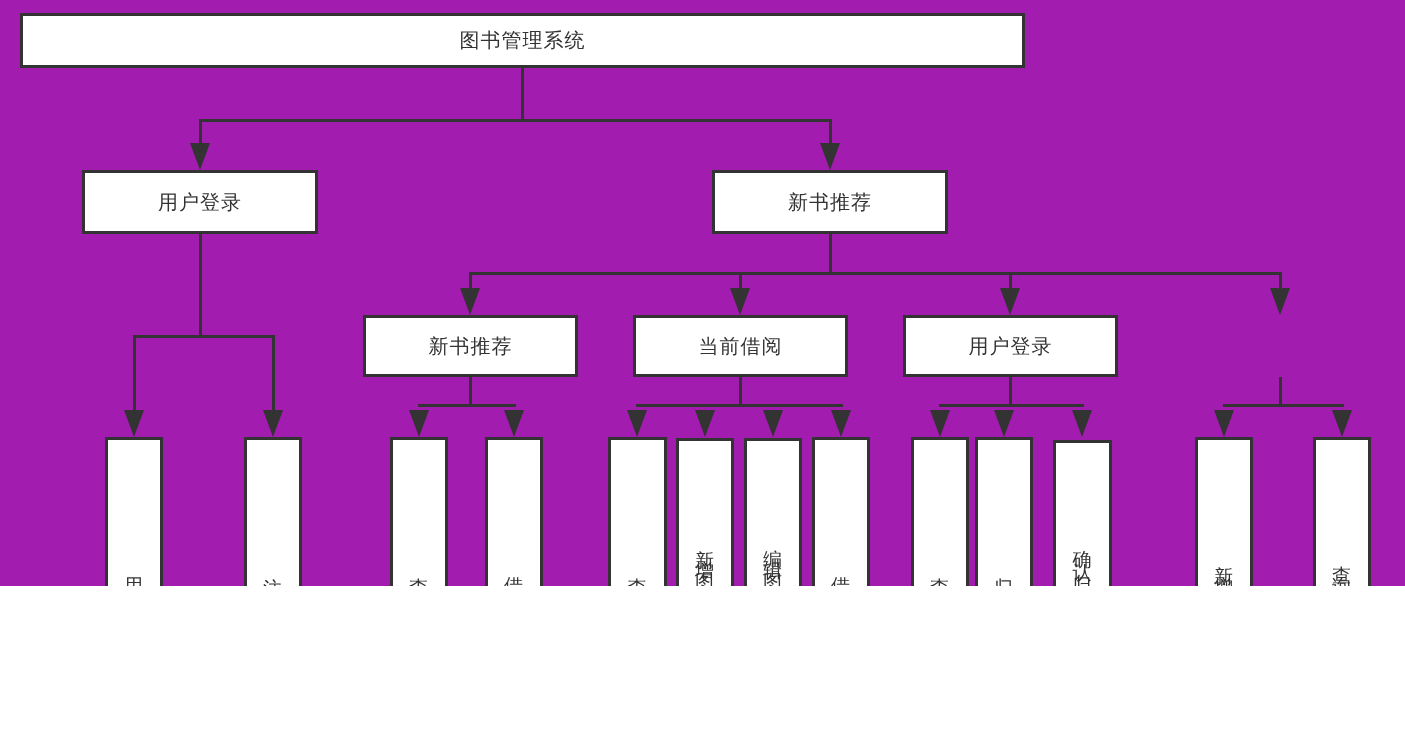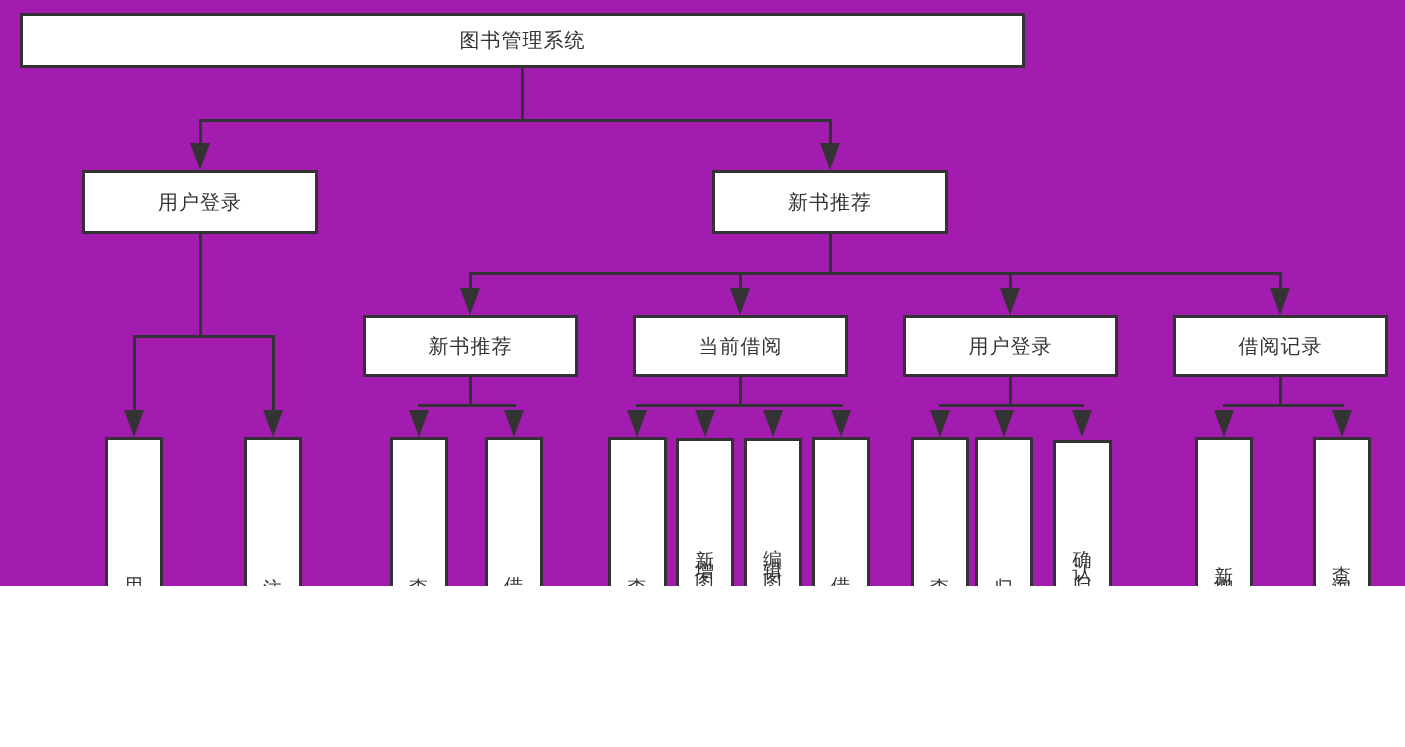--- a/index.html
+++ b/index.html
@@ -60,21 +60,20 @@
   <div class="vline" style="left:739px;top:272px;height:20px;"></div>
   <div class="arrowhead" style="left:730px;top:288px;"></div>
   <div class="vline" style="left:1009px;top:272px;height:20px;"></div>
   <div class="arrowhead" style="left:1000px;top:288px;"></div>
   <div class="vline" style="left:1279px;top:272px;height:20px;"></div>
   <div class="arrowhead" style="left:1270px;top:288px;"></div>
 
   <div class="box" style="left:363px;top:315px;width:215px;height:62px;">新书推荐</div>
   <div class="box" style="left:633px;top:315px;width:215px;height:62px;">当前借阅</div>
   <div class="box" style="left:903px;top:315px;width:215px;height:62px;">用户登录</div>
-  <div class="box" style="left:1173px;top:315px;width:215px;height:62px;">借阅记录</div>
 
   <div class="vline" style="left:469px;top:377px;height:29px;"></div>
   <div class="hline" style="left:418px;top:404px;width:98px;"></div>
   <div class="arrowhead" style="left:409px;top:410px;"></div>
   <div class="arrowhead" style="left:504px;top:410px;"></div>
 
   <div class="vline" style="left:739px;top:377px;height:29px;"></div>
   <div class="hline" style="left:636px;top:404px;width:207px;"></div>
   <div class="arrowhead" style="left:627px;top:410px;"></div>
   <div class="arrowhead" style="left:695px;top:410px;"></div>

